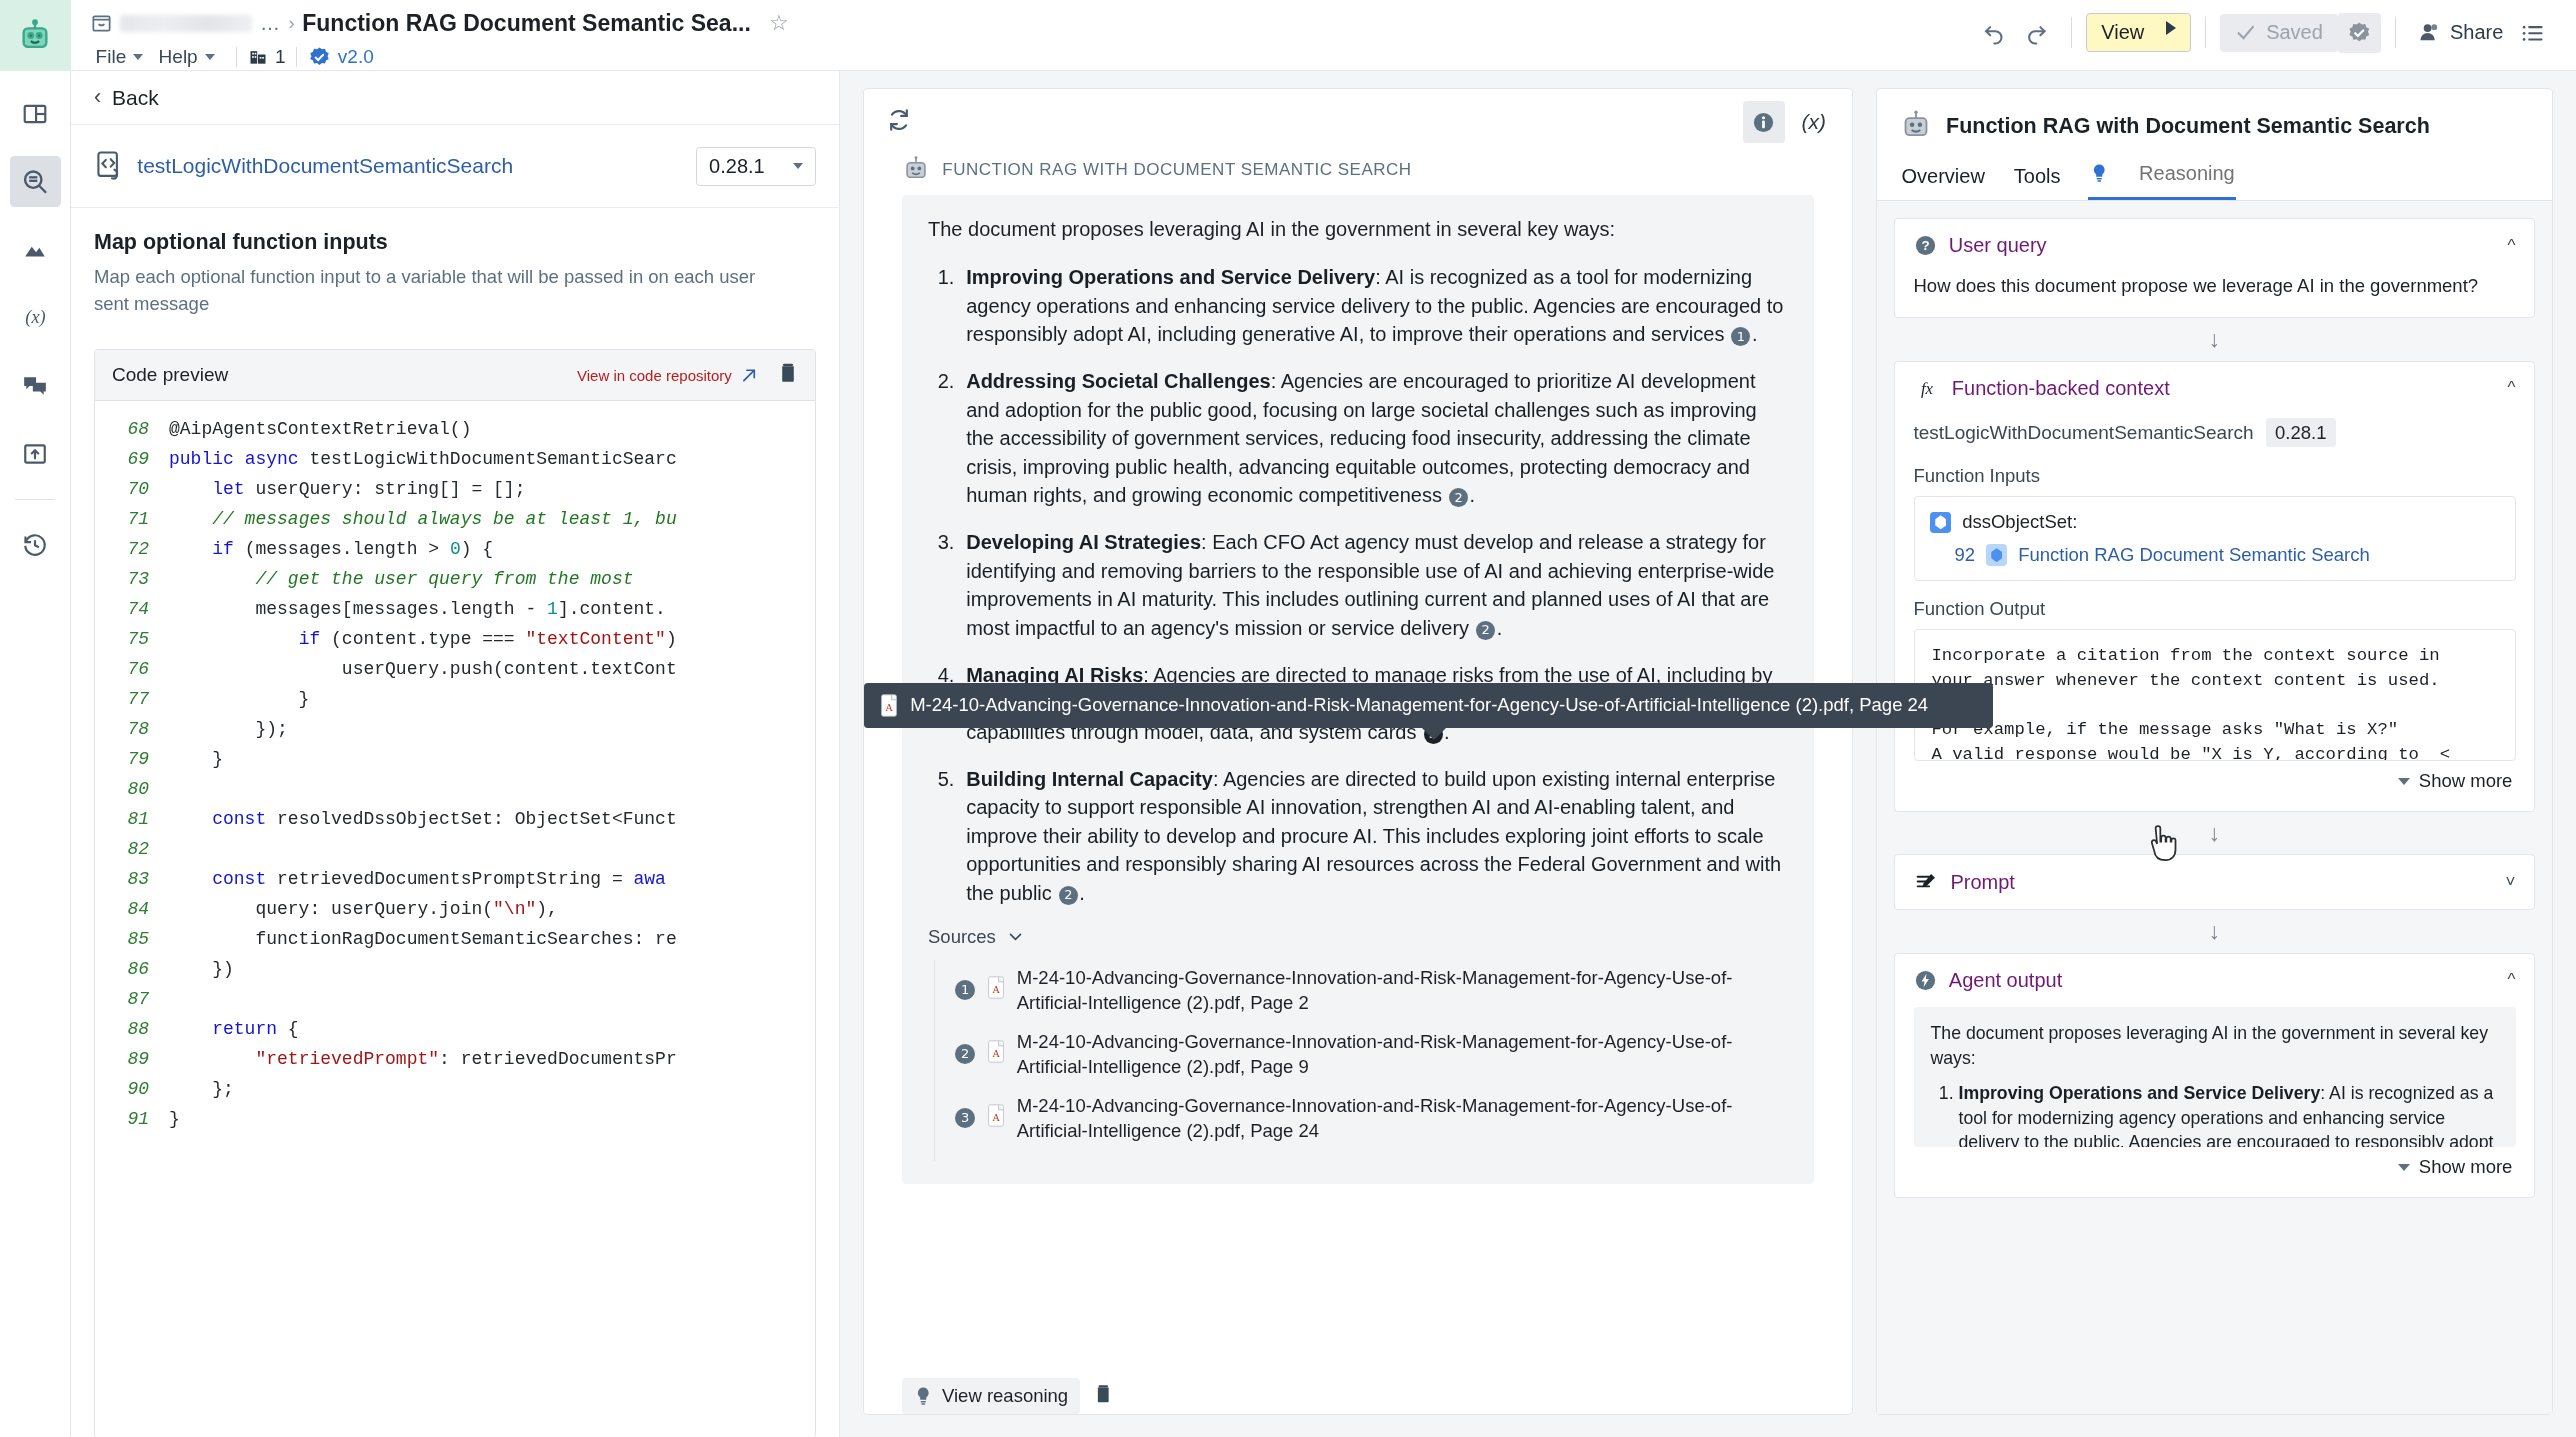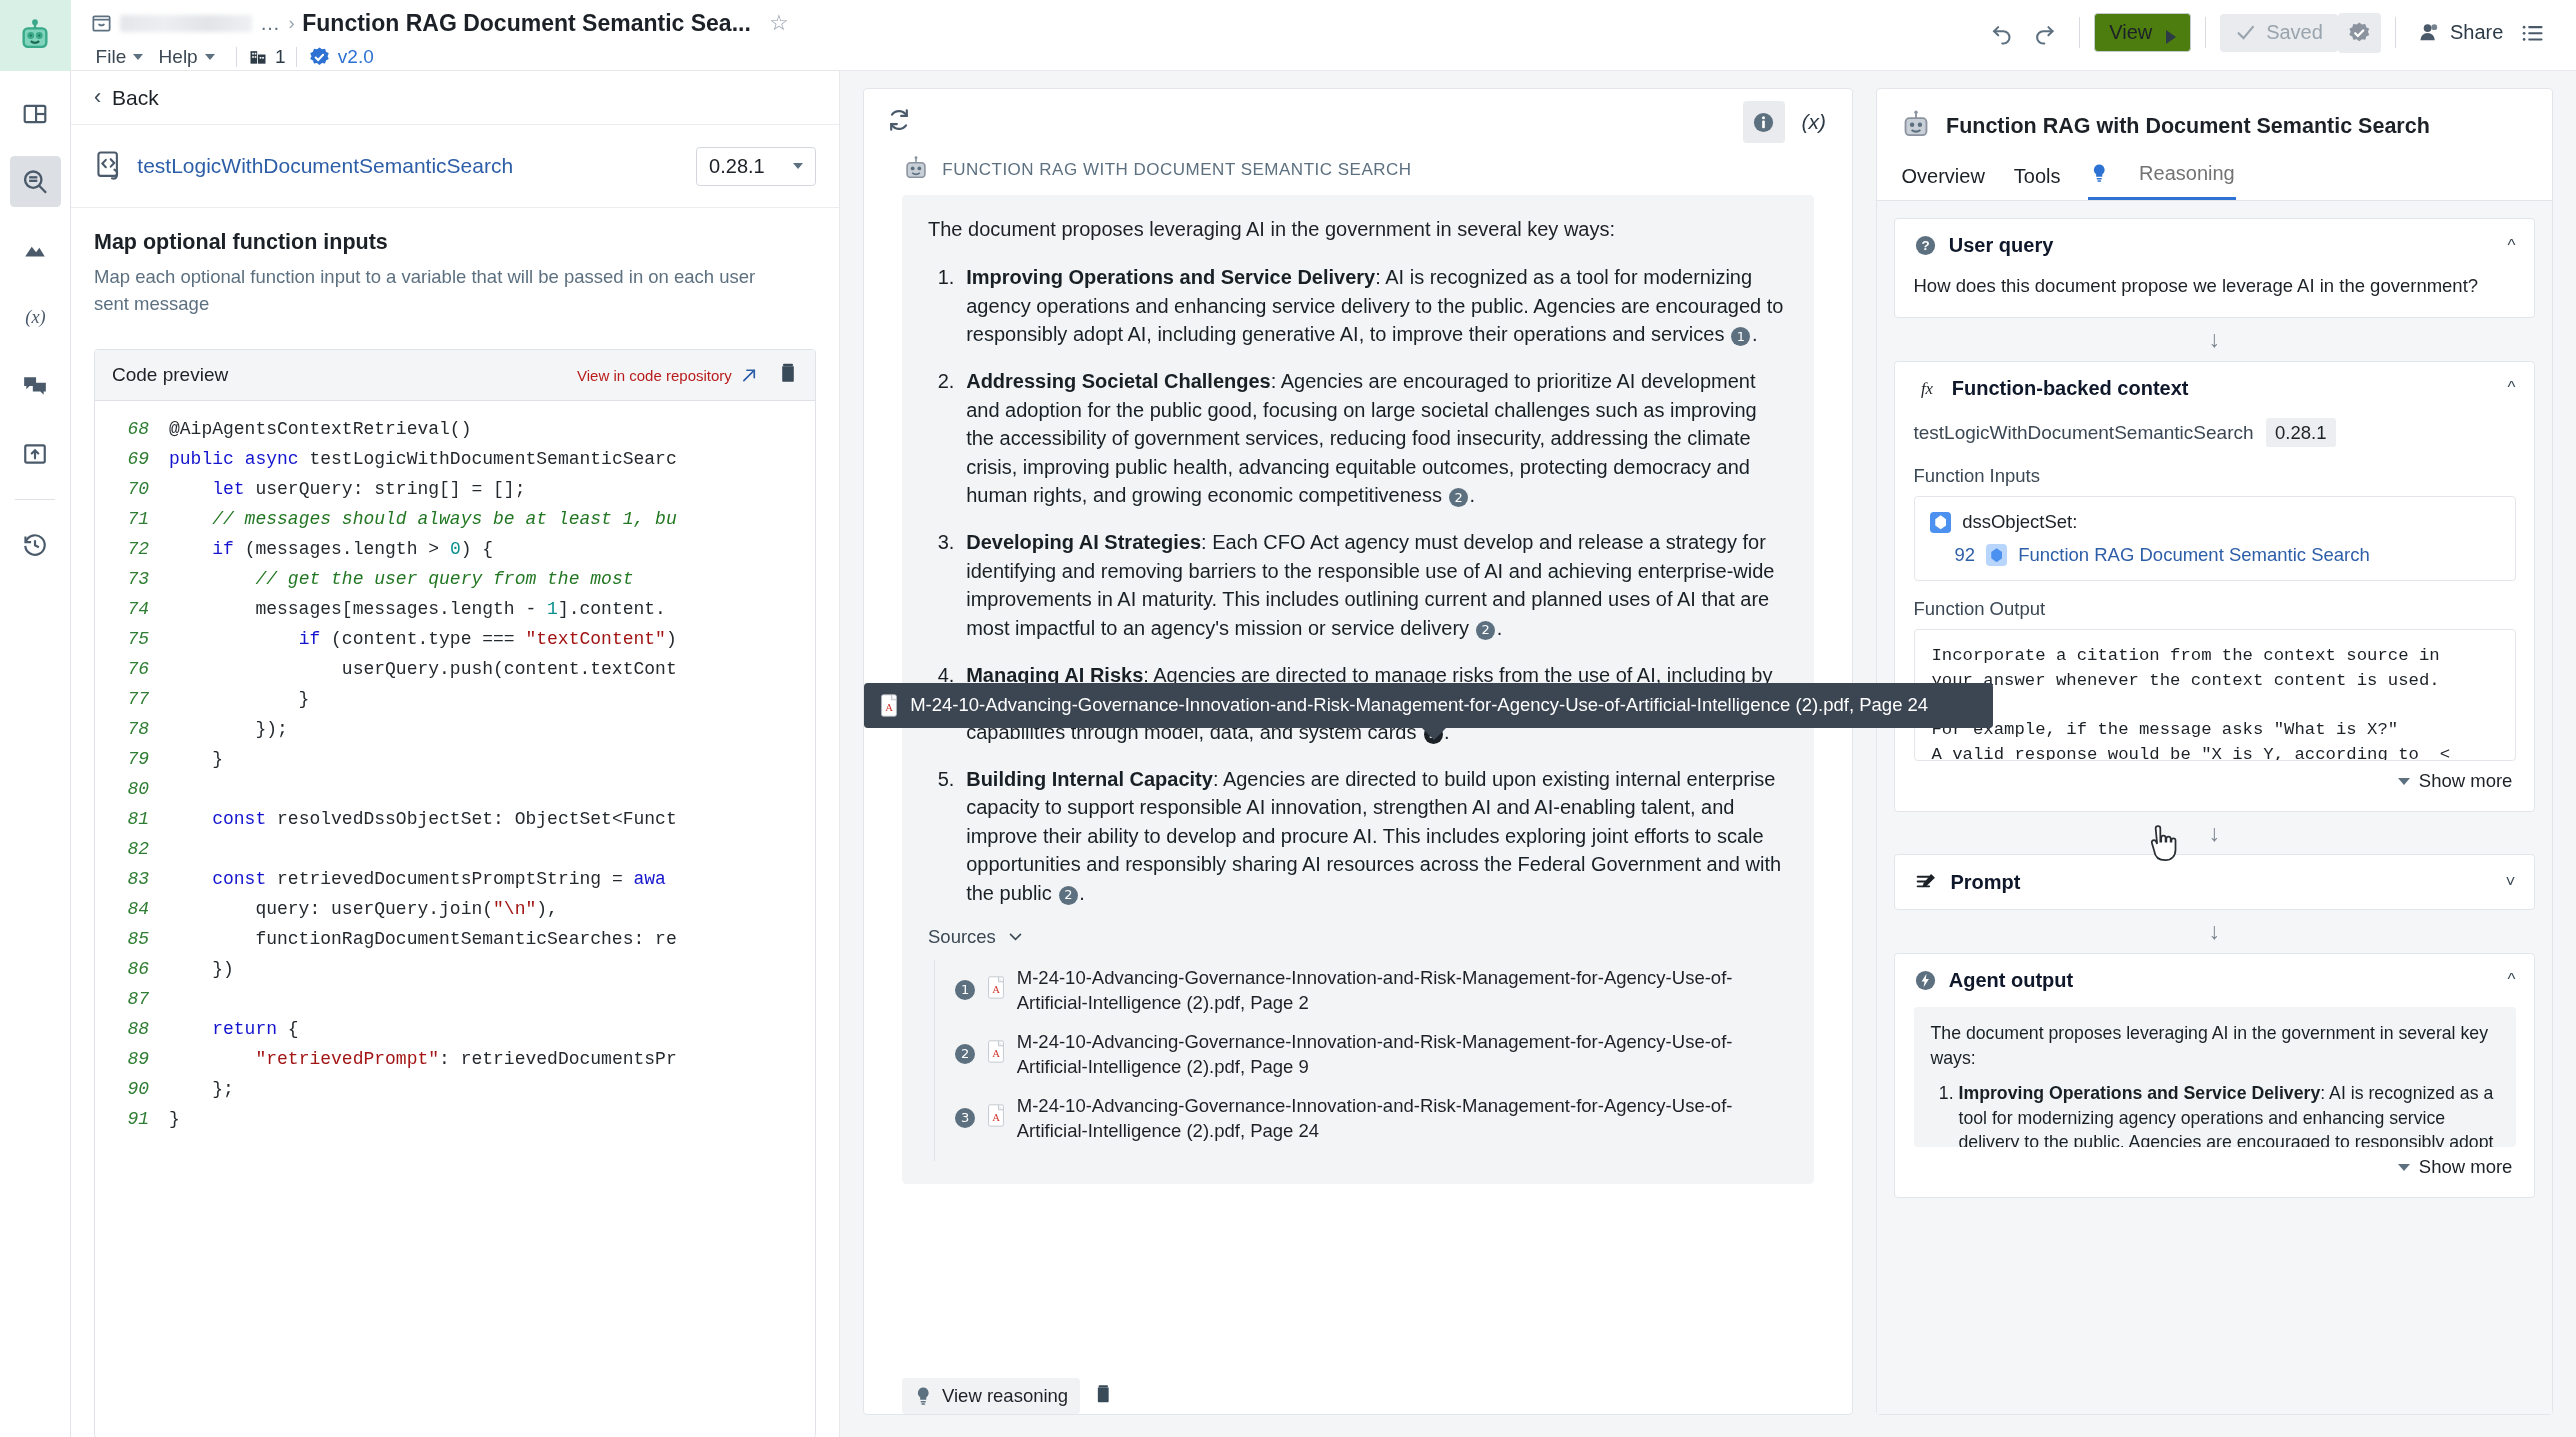--- a/index.html
+++ b/index.html
@@ -59,23 +59,23 @@
   .menu-item { display: flex; align-items: center; gap: 7px; color: #3b4854; font-size: 19px; padding: 3.1px 10.8px 3.1px 4.6px; }
   .caret-d { width: 0; height: 0; border-left: 5.4px solid transparent; border-right: 5.4px solid transparent; border-top: 6.2px solid #5c7080; }
   .mb-sep { width: 0.8px; height: 20px; background: #d8dce1; margin: 0 10.8px; }
   .mb-chip { display: flex; align-items: center; gap: 7px; color: #2d3b47; font-size: 19px; }
   .ver-badge { color: #2d72d2; font-size: 19px; }
 
   .topbar-right { display: flex; align-items: center; gap: 0; padding: 10.8px 23px 0 0; height: 55px; }
   .tb-icon { width: 42px; height: 42px; display: flex; align-items: center; justify-content: center; color: #5c7080; border-radius: 3.8px; }
   .tb-sep { width: 0.8px; height: 31px; background: #d8dce1; margin: 0 14px; }
   .view-btn {
-    display: flex; align-items: flex-end; gap: 14px;
+    display: flex; align-items: flex-start; gap: 22px;
     border: 0.8px solid #c6cbd1; border-radius: 3.8px;
-    padding: 7px 14px; font-size: 20px; color: #1c2127; background: #4d7c0f;
+    padding: 7px 14px; font-size: 20px; color: #1c2127; background: #fef9c3;
   }
   .tri-r { width: 0; height: 0; border-top: 7px solid transparent; border-bottom: 7px solid transparent; border-left: 10px solid #2d3b47; }
   .saved-btn {
     display: flex; align-items: center; gap: 9.2px;
     background: #e9ebee; border-radius: 3.8px; padding: 7.7px 15.4px;
     color: #9aa4ae; font-size: 20px;
   }
   .seal-btn { background: #e9ebee; border-radius: 3.8px; width: 43px; height: 40px; display: flex; align-items: center; justify-content: center; }
   .share-btn { display: flex; align-items: center; gap: 9.2px; color: #2d3b47; font-size: 20px; padding: 0 7.7px; }
 
@@ -202,21 +202,21 @@
   }
   .rp-head { display: flex; align-items: center; gap: 14px; padding: 20px 23px 14px 23px; }
   .rp-title { font-size: 21.5px; font-weight: bold; color: #1c2127; }
   .rp-tabs { display: flex; align-items: flex-end; gap: 26px; padding: 0 23px; border-bottom: 0.8px solid #e2e5e9; }
   .rp-tab { font-size: 20px; color: #1c2127; padding: 4.6px 1.5px 12.3px 1.5px; display: flex; align-items: center; gap: 9.2px; }
   .rp-tab.active { color: #737373; border-bottom: 3.1px solid #2d72d2; gap: 31px; }
   .rp-body { flex: 1; min-height: 0; overflow: hidden; background: #f5f6f8; padding: 17px 17px 0 17px; }
 
   .rcard { background: #fff; border: 0.8px solid #e2e5e9; border-radius: 3.8px; }
   .rcard-head { display: flex; align-items: center; gap: 12.3px; padding: 15.4px 18.5px; }
-  .rcard-title { font-size: 20px; font-weight: bold; color: #0f172a; }
+  .rcard-title { font-size: 20px; font-weight: normal; color: #701a75; }
   .chev { margin-left: auto; color: #3b4854; font-size: 17px; }
   .rcard-body { padding: 0 18.5px 18.5px 18.5px; }
   .rc-text { font-size: 18.5px; line-height: 26px; color: #1c2127; }
   .arrow-down { display: flex; justify-content: center; padding: 7.7px 0; color: #7c8793; font-size: 23px; }
 
   .fbc-row { display: flex; align-items: center; gap: 12.3px; padding: 3.1px 0 1.5px 0; }
   .fbc-name { font-size: 19px; color: #3b4854; }
   .fbc-ver { background: #eceef1; border-radius: 3.1px; padding: 3.1px 9.2px; font-size: 18.5px; color: #1c2127; }
   .sec-label { font-size: 18.5px; color: #3b4854; margin: 17px 0 9.2px 0; }
   .inputs-box { border: 0.8px solid #e2e5e9; border-radius: 3.8px; padding: 14px 15.4px; }

